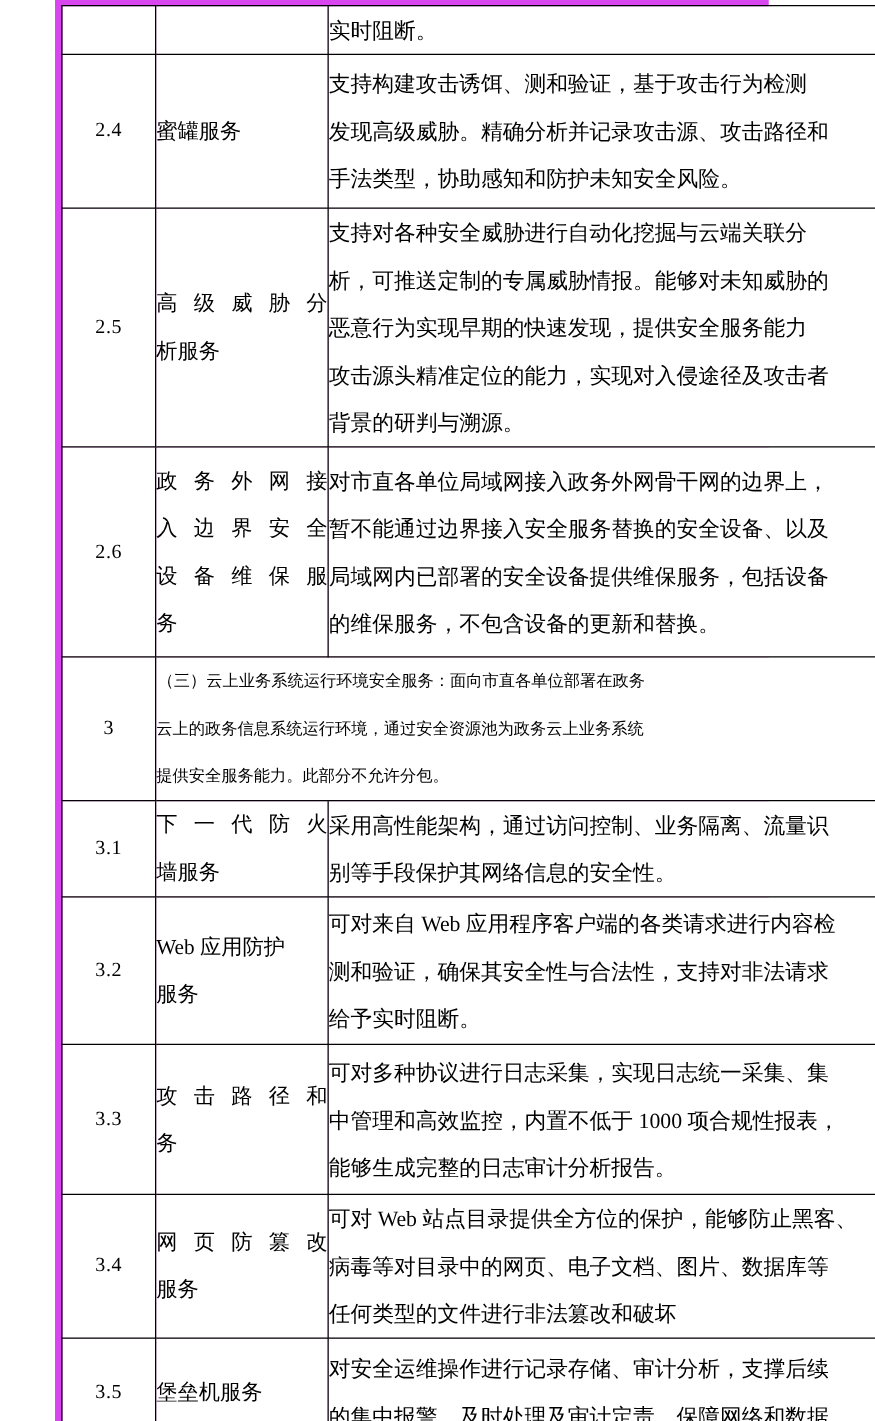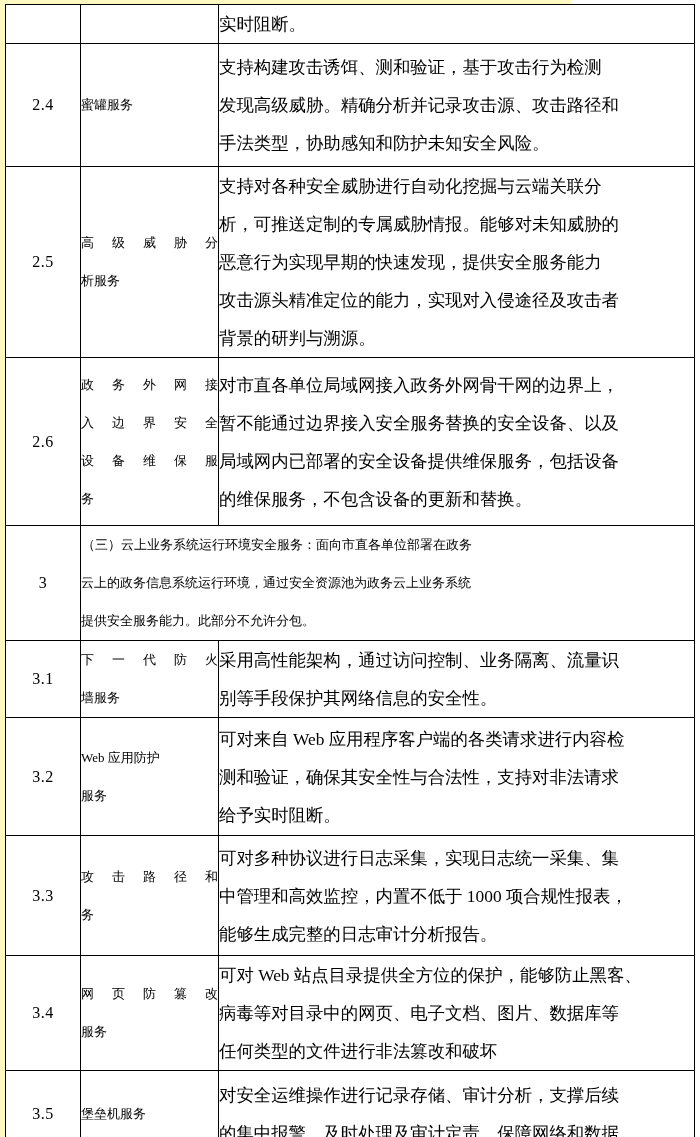--- a/index.html
+++ b/index.html
@@ -12,22 +12,23 @@
     height: 1137px;
     font-family: "Liberation Serif", "DejaVu Serif", serif;
     color: #000000;
     overflow: hidden;
   }
 
   .page {
     position: relative;
     width: 571px;
     height: 1137px;
-    background: #fef9c3;
+    background: #d946ef;
     box-sizing: border-box;
+    margin-left: 44px;
   }
 
   .doc-table {
     position: absolute;
     left: 5px;
     top: 4px;
     width: 689px;
     border-collapse: collapse;
     table-layout: fixed;
   }
@@ -47,21 +48,21 @@
   .cell-num {
     text-align: center;
     font-size: 16px;
     font-family: "Liberation Serif", "DejaVu Serif", serif;
     letter-spacing: 0.5px;
     line-height: 1.2;
   }
 
   
   .cell-name {
-    font-size: 13px;
+    font-size: 17px;
     line-height: 38px;
     padding: 6px 10px 6px 11px;
     text-align: justify;
     text-align-last: justify;
     text-justify: inter-character;
   }
   .cell-name.nojust {
     text-align: left;
     text-align-last: left;
   }

